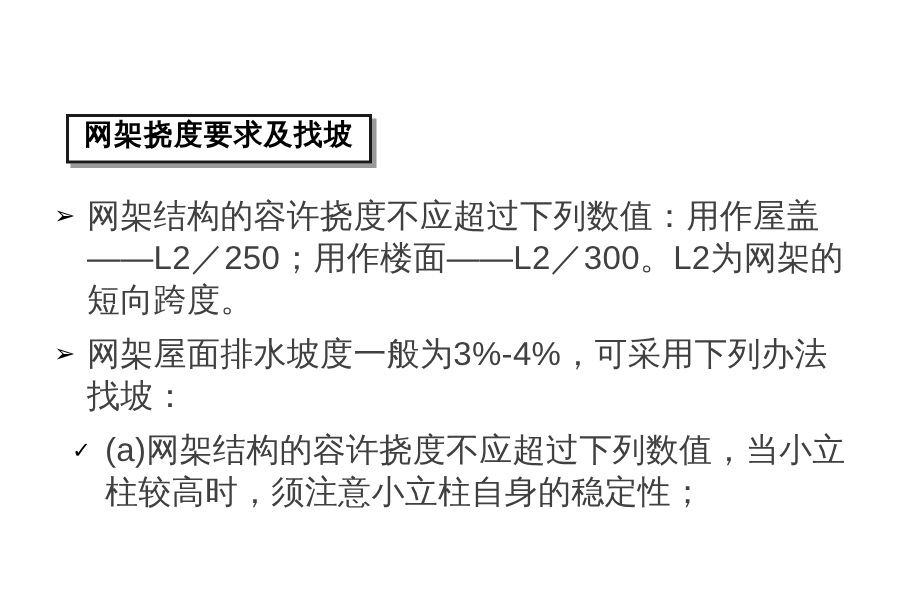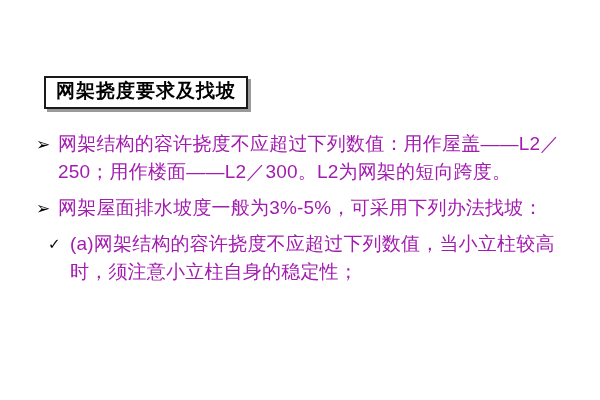--- a/index.html
+++ b/index.html
@@ -55,23 +55,23 @@
     line-height: 28px;
     color: #000000;
     text-align: left;
     font-family: "DejaVu Sans", sans-serif;
   }
   .bullet-mark.check {
     font-size: 15px;
   }
   .bullet-text {
     flex: 1 1 auto;
-    font-size: 19px;
+    font-size: 22px;
     line-height: 28px;
-    color: #a21caf;
+    color: #404040;
     letter-spacing: 0.2px;
   }
   .level-2 {
     padding-left: 12px;
   }
 </style>
 </head>
 <body>
 
 <div class="slide">
@@ -82,21 +82,21 @@
 
   <div class="body-list">
 
     <div class="bullet-row">
       <div class="bullet-mark">➢</div>
       <div class="bullet-text">网架结构的容许挠度不应超过下列数值：用作屋盖——L2／250；用作楼面——L2／300。L2为网架的短向跨度。</div>
     </div>
 
     <div class="bullet-row">
       <div class="bullet-mark">➢</div>
-      <div class="bullet-text">网架屋面排水坡度一般为3%-5%，可采用下列办法找坡：</div>
+      <div class="bullet-text">网架屋面排水坡度一般为3%-4%，可采用下列办法找坡：</div>
     </div>
 
     <div class="bullet-row level-2">
       <div class="bullet-mark check">✓</div>
       <div class="bullet-text">(a)网架结构的容许挠度不应超过下列数值，当小立柱较高时，须注意小立柱自身的稳定性；</div>
     </div>
 
   </div>
 
 </div>

